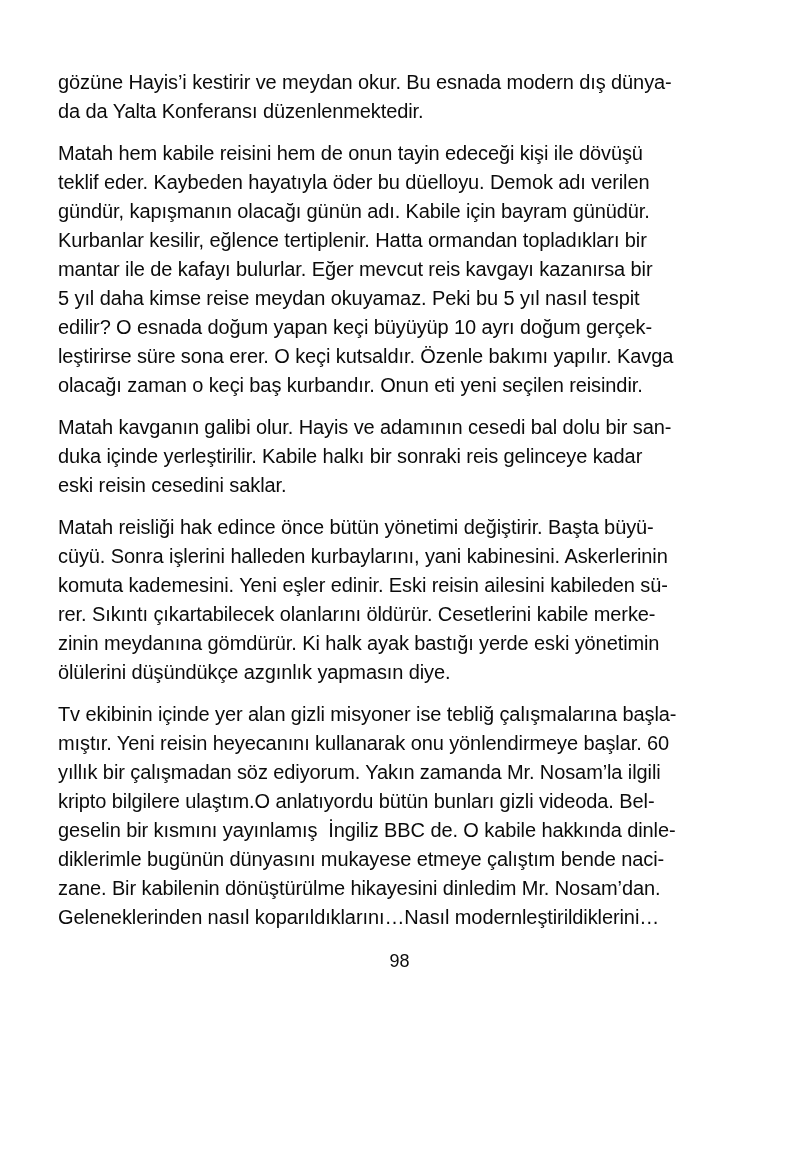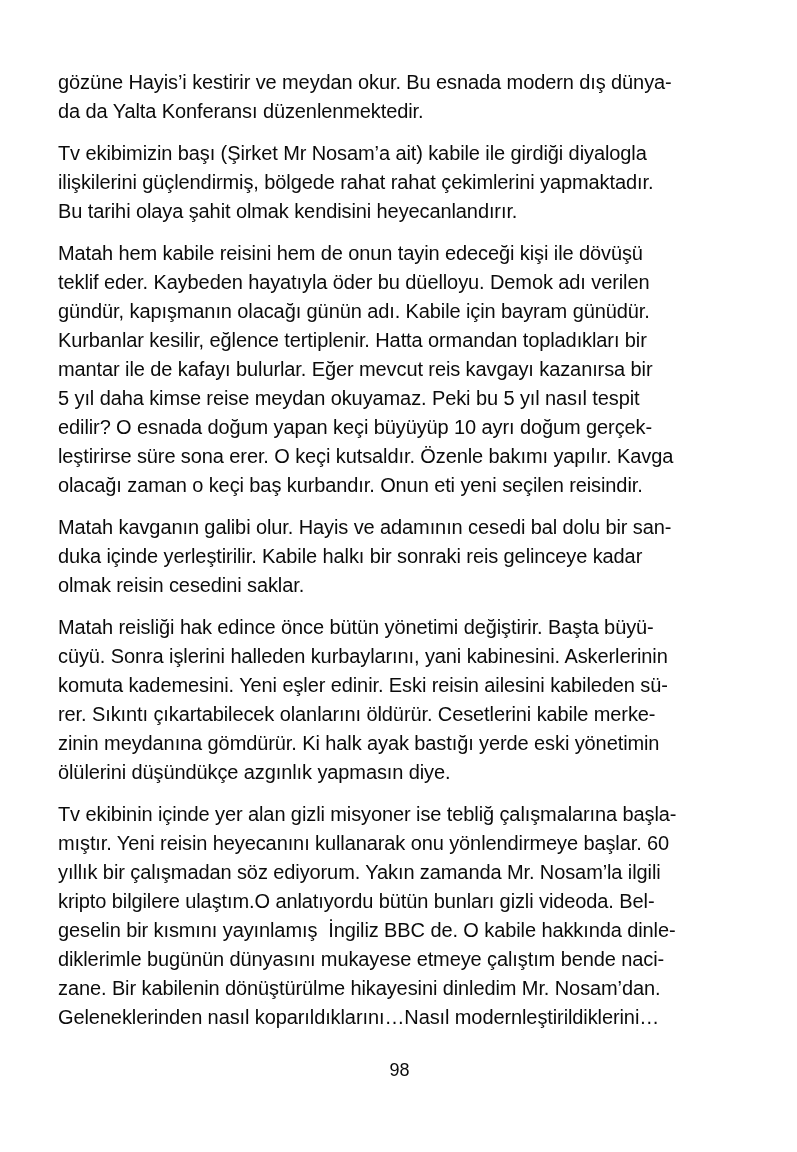--- a/index.html
+++ b/index.html
@@ -27,49 +27,46 @@
     margin: 0 0 13px 0;
     font-size: 20px;
     line-height: 29px;
     font-weight: 400;
     letter-spacing: -0.1px;
     white-space: pre-wrap;
     text-align: left;
     color: #0b0b0b;
   }
   .page-number {
-    margin-top: 25px;
+    margin-top: 16px;
     text-align: center;
     font-size: 18px;
     line-height: 26px;
     color: #0b0b0b;
   }
 </style>
 </head>
 <body>
 
 <div class="page">
   <div class="text-block">
     <p class="para">gözüne Hayis’i kestirir ve meydan okur. Bu esnada modern dış dünya-
 da da Yalta Konferansı düzenlenmektedir.</p>
-    <p class="para">Tv ekibimizin başı (Şirket Mr Nosam’a ait) kabile ile girdiği diyalogla
-ilişkilerini güçlendirmiş, bölgede rahat rahat çekimlerini yapmaktadır.
-Bu tarihi olaya şahit olmak kendisini heyecanlandırır.</p>
     <p class="para">Matah hem kabile reisini hem de onun tayin edeceği kişi ile dövüşü
 teklif eder. Kaybeden hayatıyla öder bu düelloyu. Demok adı verilen
 gündür, kapışmanın olacağı günün adı. Kabile için bayram günüdür.
 Kurbanlar kesilir, eğlence tertiplenir. Hatta ormandan topladıkları bir
 mantar ile de kafayı bulurlar. Eğer mevcut reis kavgayı kazanırsa bir
 5 yıl daha kimse reise meydan okuyamaz. Peki bu 5 yıl nasıl tespit
 edilir? O esnada doğum yapan keçi büyüyüp 10 ayrı doğum gerçek-
 leştirirse süre sona erer. O keçi kutsaldır. Özenle bakımı yapılır. Kavga
 olacağı zaman o keçi baş kurbandır. Onun eti yeni seçilen reisindir.</p>
     <p class="para">Matah kavganın galibi olur. Hayis ve adamının cesedi bal dolu bir san-
 duka içinde yerleştirilir. Kabile halkı bir sonraki reis gelinceye kadar
-olmak reisin cesedini saklar.</p>
+eski reisin cesedini saklar.</p>
     <p class="para">Matah reisliği hak edince önce bütün yönetimi değiştirir. Başta büyü-
 cüyü. Sonra işlerini halleden kurbaylarını, yani kabinesini. Askerlerinin
 komuta kademesini. Yeni eşler edinir. Eski reisin ailesini kabileden sü-
 rer. Sıkıntı çıkartabilecek olanlarını öldürür. Cesetlerini kabile merke-
 zinin meydanına gömdürür. Ki halk ayak bastığı yerde eski yönetimin
 ölülerini düşündükçe azgınlık yapmasın diye.</p>
     <p class="para">Tv ekibinin içinde yer alan gizli misyoner ise tebliğ çalışmalarına başla-
 mıştır. Yeni reisin heyecanını kullanarak onu yönlendirmeye başlar. 60
 yıllık bir çalışmadan söz ediyorum. Yakın zamanda Mr. Nosam’la ilgili
 kripto bilgilere ulaştım.O anlatıyordu bütün bunları gizli videoda. Bel-

